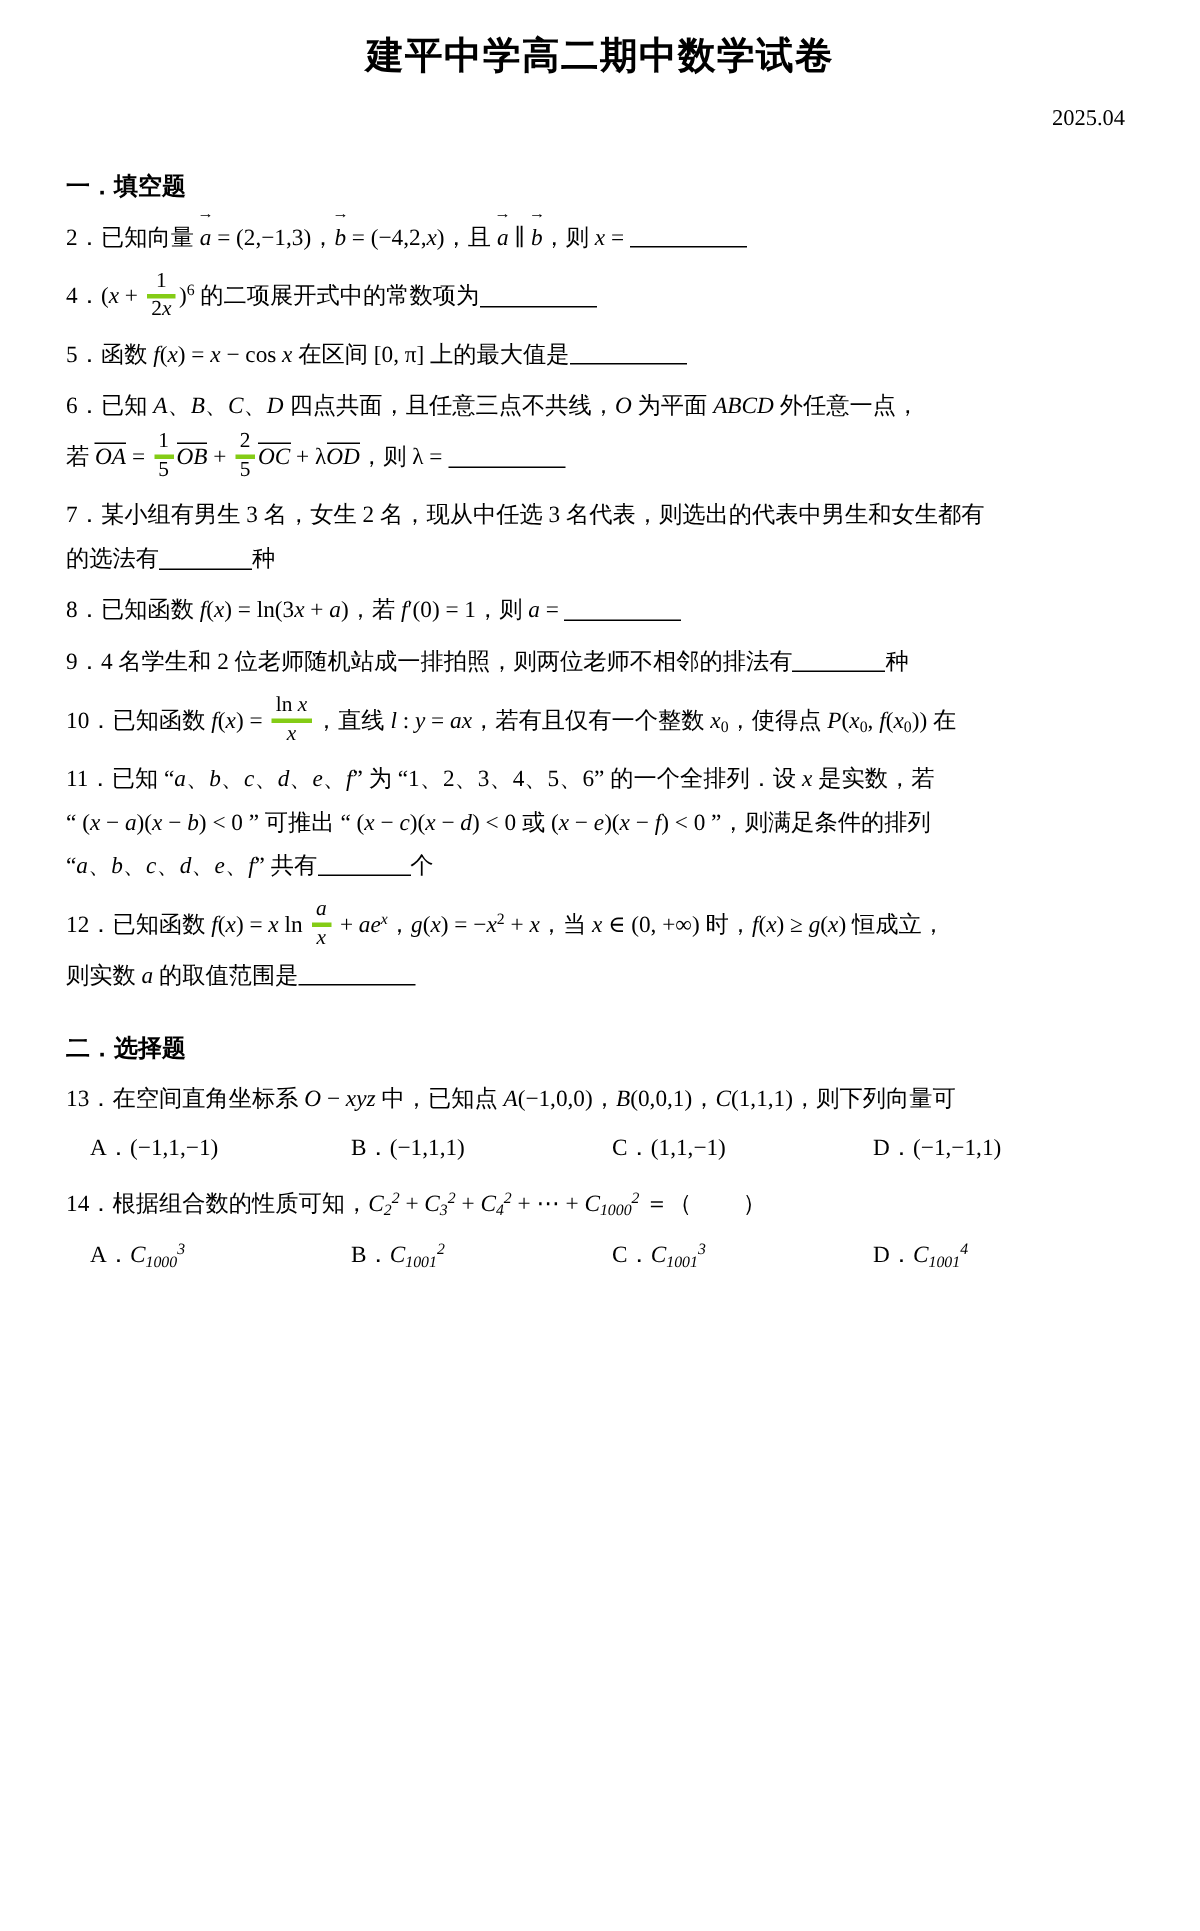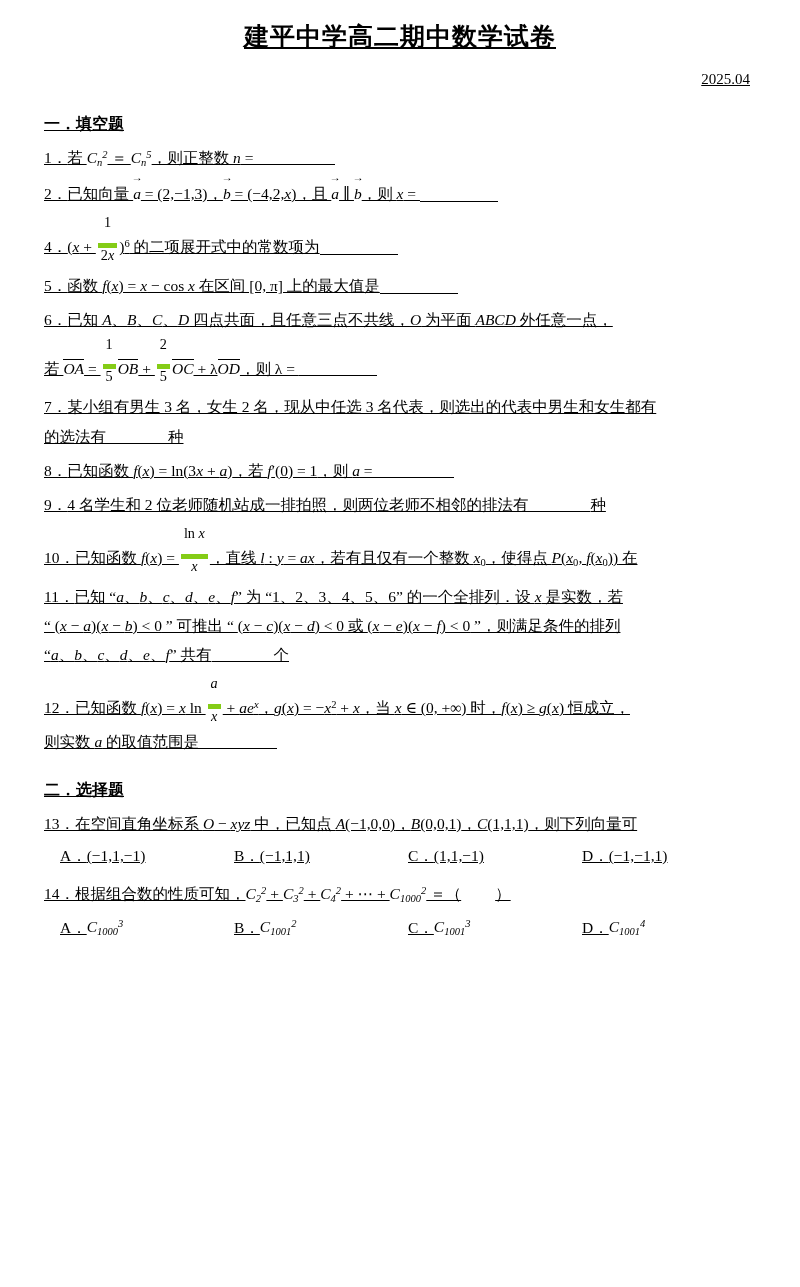--- a/index.html
+++ b/index.html
@@ -12,21 +12,20 @@
     min-height: 1287px;
     font-family: "Liberation Serif", "DejaVu Serif", serif;
     color: #000000;
   }
   .page {
     width: 800px;
     min-height: 1287px;
     box-sizing: border-box;
     padding: 14px 44px 20px 44px;
     position: relative;
-    text-decoration: underline;
   }
   .doc-title {
     text-align: center;
     font-family: "Liberation Sans", sans-serif;
     font-weight: bold;
     font-size: 25px;
     letter-spacing: 1px;
     margin: 6px 0 0 0;
   }
   .doc-date {
@@ -78,21 +77,21 @@
   sup { font-size: 0.68em; vertical-align: 0.5em; }
   .frac {
     display: inline-block;
     vertical-align: -0.55em;
     text-align: center;
     font-size: 0.92em;
     line-height: 1.12;
     margin: 0 2px;
   }
   .frac .n { display: block; padding: 0 3px; }
-  .frac .d { display: block; border-top: 5px solid #84cc16; padding: 0 3px; margin-top: 12px; }
+  .frac .d { display: block; border-top: 3px solid #84cc16; padding: 0 3px; }
   .vec {
     display: inline-block;
     position: relative;
     padding-top: 1px;
   }
   .vec::before {
     content: "→";
     position: absolute;
     top: -0.78em;
     left: 50%;
@@ -118,23 +117,20 @@
 <body>
 
 <div class="page">
 
   <h1 class="doc-title">建平中学高二期中数学试卷</h1>
 
   <div class="doc-date">2025.04</div>
 
   <div class="section-title">一．填空题</div>
 
-  <div class="q">
-    <span class="num">1．</span><span>若 </span><span class="comb"><i class="v">C</i><sub>n</sub><sup>2</sup></span> ＝ <span class="comb"><i class="v">C</i><sub>n</sub><sup>5</sup></span><span>，则正整数 </span><i class="v">n</i><span> = </span><span class="blank"></span>
-  </div>
 
   <div class="q">
     <span class="num">2．</span><span>已知向量 </span><span class="vec"><i class="v">a</i></span> = (2,−1,3)，<span class="vec"><i class="v">b</i></span> = (−4,2,<i class="v">x</i>)，且 <span class="vec"><i class="v">a</i></span> ∥ <span class="vec"><i class="v">b</i></span><span>，则 </span><i class="v">x</i> = <span class="blank"></span>
   </div>
 
 
   <div class="q">
     <span class="num">4．</span>(<i class="v">x</i> + <span class="frac"><span class="n">1</span><span class="d">2<i class="v">x</i></span></span>)<sup>6</sup><span> 的二项展开式中的常数项为</span><span class="blank"></span>
   </div>
 

